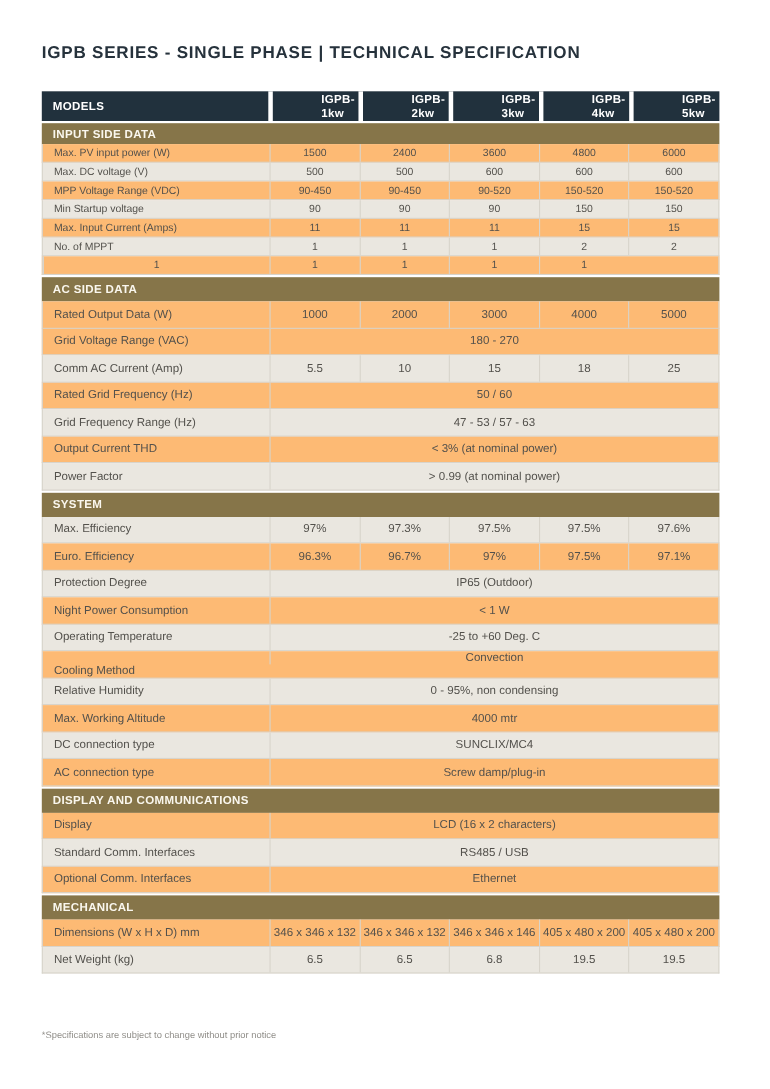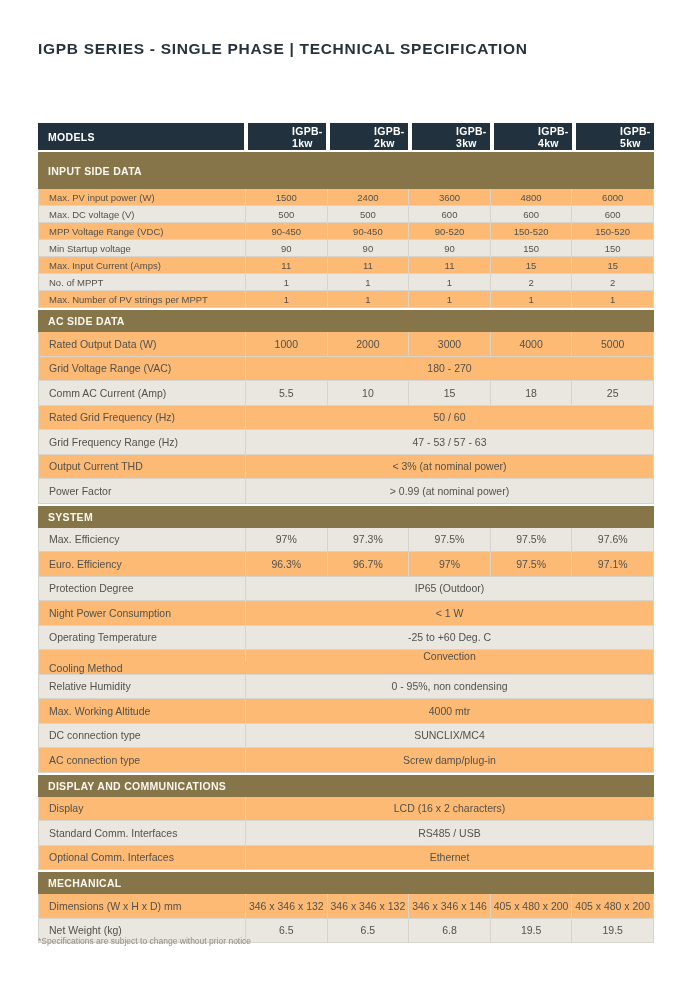--- a/index.html
+++ b/index.html
@@ -26,42 +26,41 @@
     letter-spacing:0.7px;
     color:var(--title-color);
   }
   .table{
     position:absolute;left:38px;top:83px;width:616px;
   }
   .header-row{
     display:grid;
     grid-template-columns:206px repeat(5,1fr);
     height:27px;
-    margin-top:40px;
   }
   .header-cell{
     background:var(--header-bg);
     color:#ffffff;
     font-size:10.5px;font-weight:700;
     letter-spacing:0.3px;
     display:flex;align-items:center;justify-content:center;padding-left:44px;
   }
   .header-cell.models{justify-content:flex-start;padding-left:10px;}
   .header-cell:not(.models){border-left:4px solid #ffffff;}
   .section-bar{
     margin-top:2px;
     height:22px;
     background:var(--section-bg);
     color:#faf7ee;
     font-size:10.5px;font-weight:700;
     letter-spacing:0.3px;
     display:flex;align-items:center;
     padding-left:10px;
   }
-  .section-bar.compact{height:37px;}
+  .section-bar.compact{height:19px;}
   .row{
     display:grid;
     grid-template-columns:206px repeat(5,1fr);
     height:24.5px;
     background:#fdba74;
     border-left:1px solid var(--border);
     border-right:1px solid var(--border);
     border-bottom:1px solid var(--border);
   }
   .row.compact{height:17px;}
@@ -144,21 +143,20 @@
       </div>
       <div class="row shaded compact">
         <div class="cell label">No. of MPPT</div>
         <div class="cell">1</div>
         <div class="cell">1</div>
         <div class="cell">1</div>
         <div class="cell">2</div>
         <div class="cell">2</div>
       </div>
       <div class="row compact">
-        <div class="cell label">Max. Number of PV strings per MPPT</div>
         <div class="cell">1</div>
         <div class="cell">1</div>
         <div class="cell">1</div>
         <div class="cell">1</div>
         <div class="cell">1</div>
       </div>
       <div class="section-bar">AC SIDE DATA</div>
       <div class="row">
         <div class="cell label">Rated Output Data (W)</div>
         <div class="cell">1000</div>

